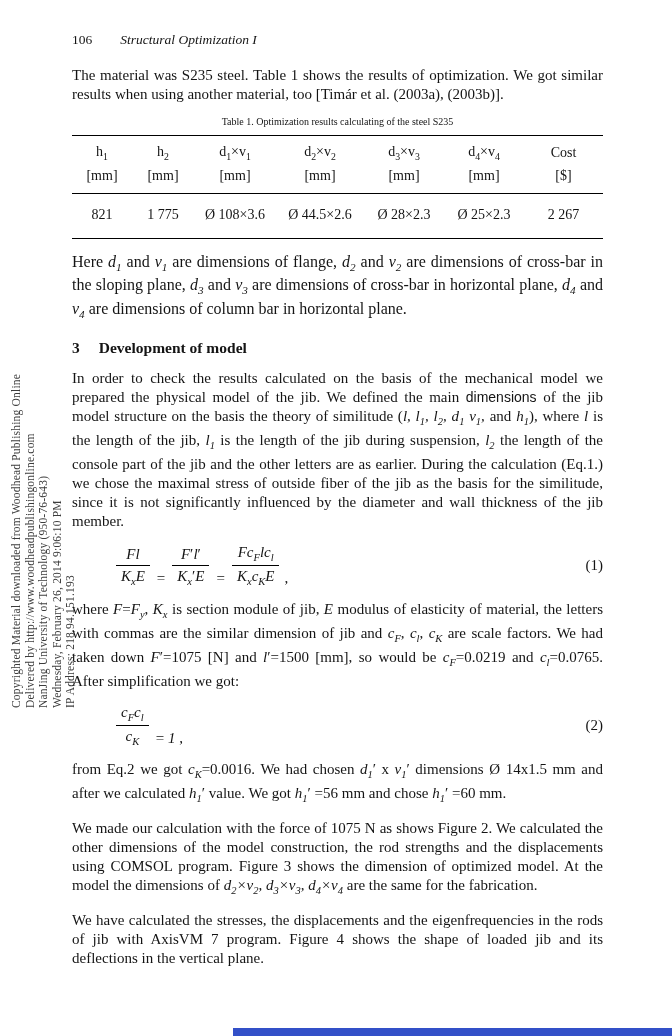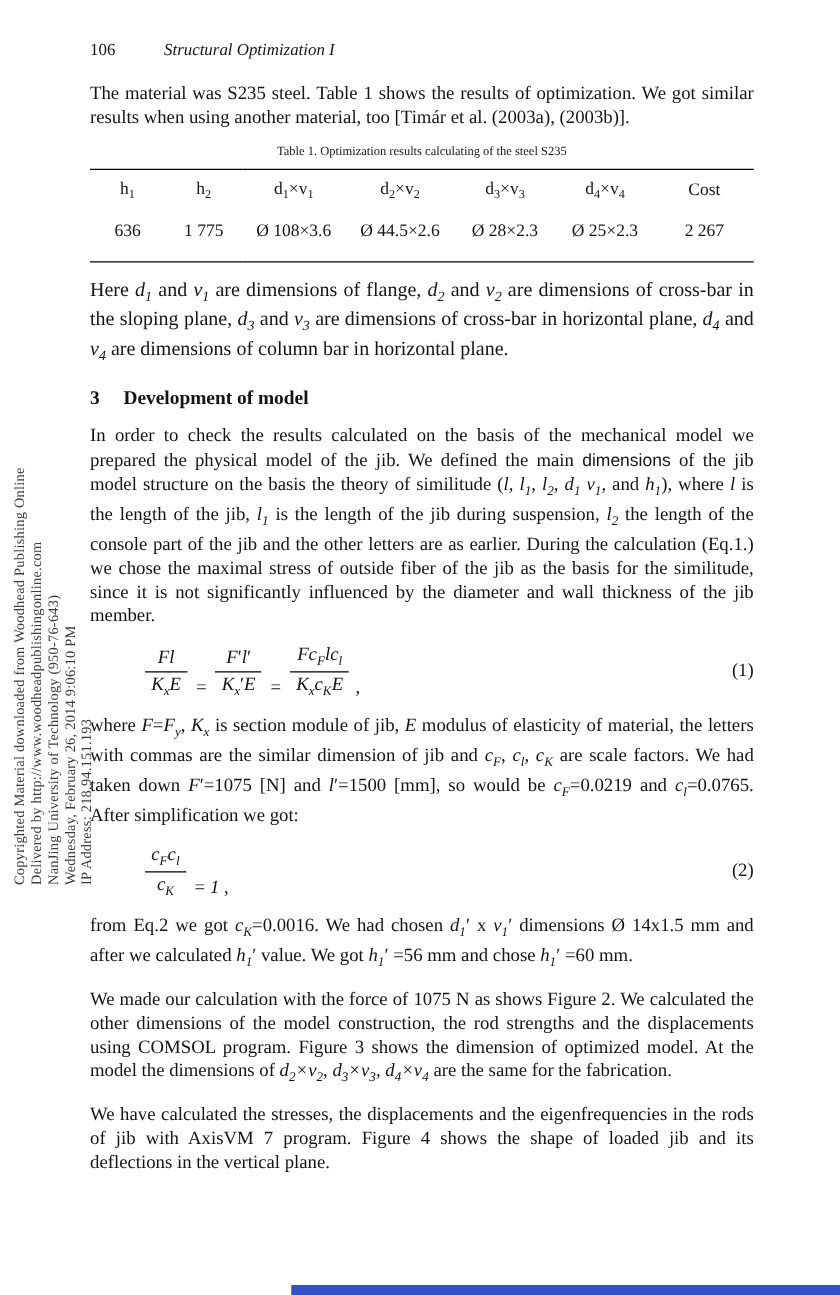--- a/index.html
+++ b/index.html
@@ -19,21 +19,21 @@
     transform-origin:0 0; transform:rotate(-90deg);
   }
   .sidebar-line {
     font-size:11.5px; line-height:13.5px; color:#3c3c3c;
     white-space:nowrap; letter-spacing:0.2px;
   }
 
   
   .content { position:absolute; left:72px; top:32px; width:531px; }
 
-  .page-header { display:flex; align-items:baseline; gap:39px; font-size:13.5px; margin-bottom:18px; }
+  .page-header { display:flex; align-items:baseline; gap:28px; font-size:13.5px; margin-bottom:18px; }
   .running-title { font-style:italic; }
 
   .body-text { font-size:15px; line-height:19px; text-align:justify; margin-bottom:11px; }
   .small-text { font-size:16px; line-height:17.5px; text-align:justify; margin-bottom:10px; }
 
   .table-caption { font-size:10px; text-align:center; margin:12px 0 8px; }
 
   .opt-table { width:100%; border-collapse:collapse; table-layout:fixed; margin-bottom:14px; }
   .opt-table th, .opt-table td { font-weight:normal; text-align:center; font-size:14px; padding:3px 0; }
   .head-row th { padding-top:8px; border-top:1.4px solid #000; }
@@ -94,24 +94,33 @@
       <thead>
         <tr class="head-row">
           <th>h<sub>1</sub></th>
           <th>h<sub>2</sub></th>
           <th>d<sub>1</sub>×v<sub>1</sub></th>
           <th>d<sub>2</sub>×v<sub>2</sub></th>
           <th>d<sub>3</sub>×v<sub>3</sub></th>
           <th>d<sub>4</sub>×v<sub>4</sub></th>
           <th>Cost</th>
         </tr>
+        <tr class="units-row">
+          <th>[mm]</th>
+          <th>[mm]</th>
+          <th>[mm]</th>
+          <th>[mm]</th>
+          <th>[mm]</th>
+          <th>[mm]</th>
+          <th>[$]</th>
+        </tr>
       </thead>
       <tbody>
         <tr class="data-row">
-          <td>636</td>
+          <td>821</td>
           <td>1 775</td>
           <td>Ø 108×3.6</td>
           <td>Ø 44.5×2.6</td>
           <td>Ø 28×2.3</td>
           <td>Ø 25×2.3</td>
           <td>2 267</td>
         </tr>
       </tbody>
     </table>
 

